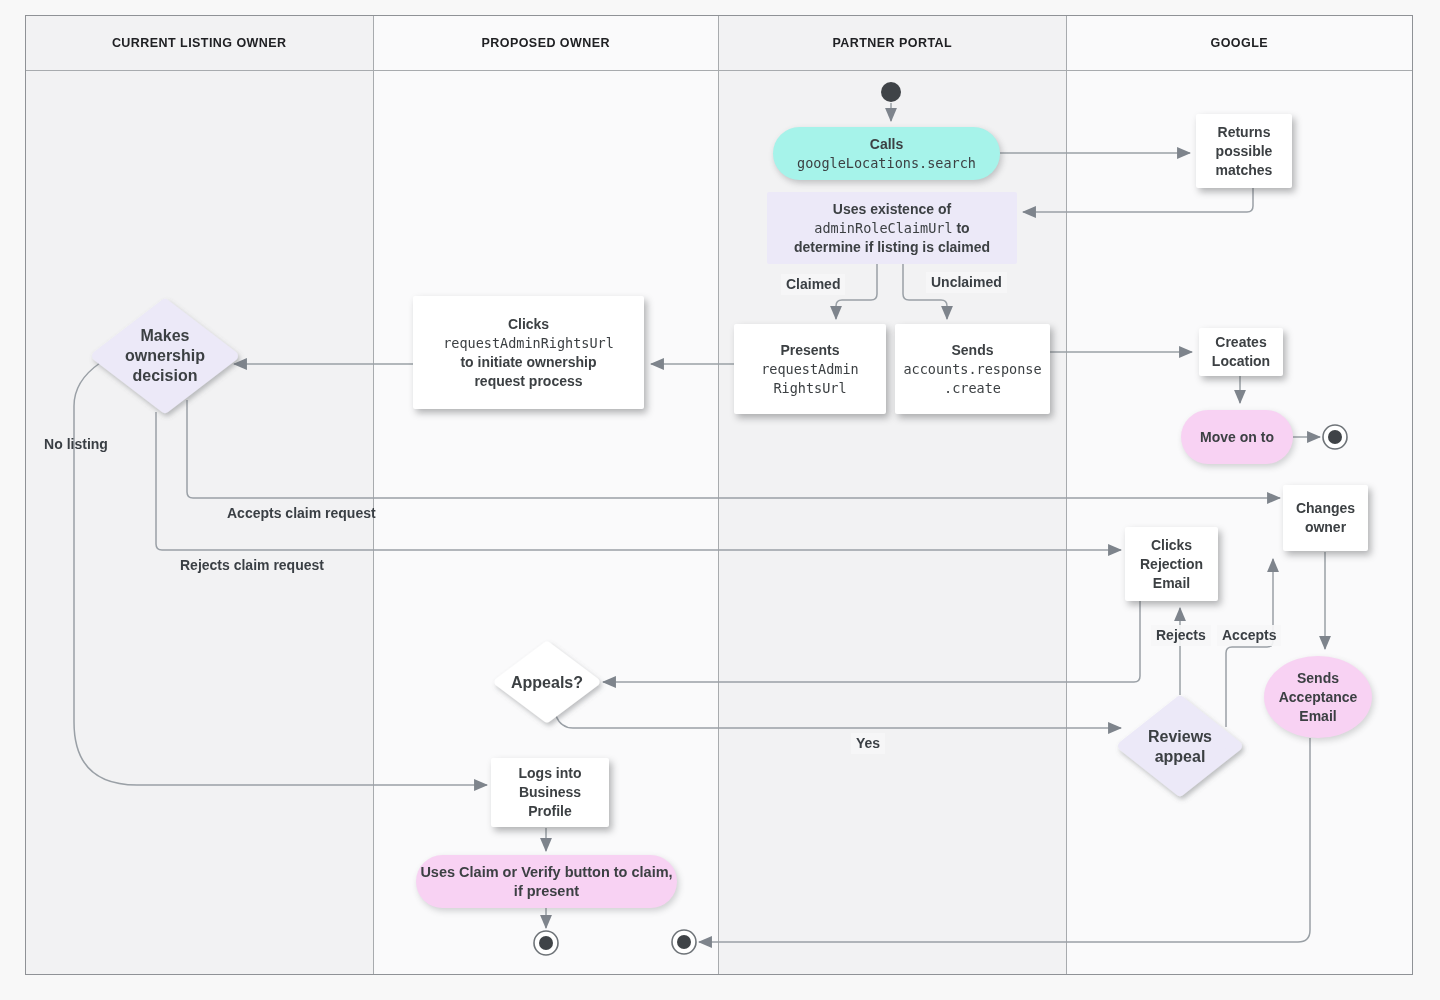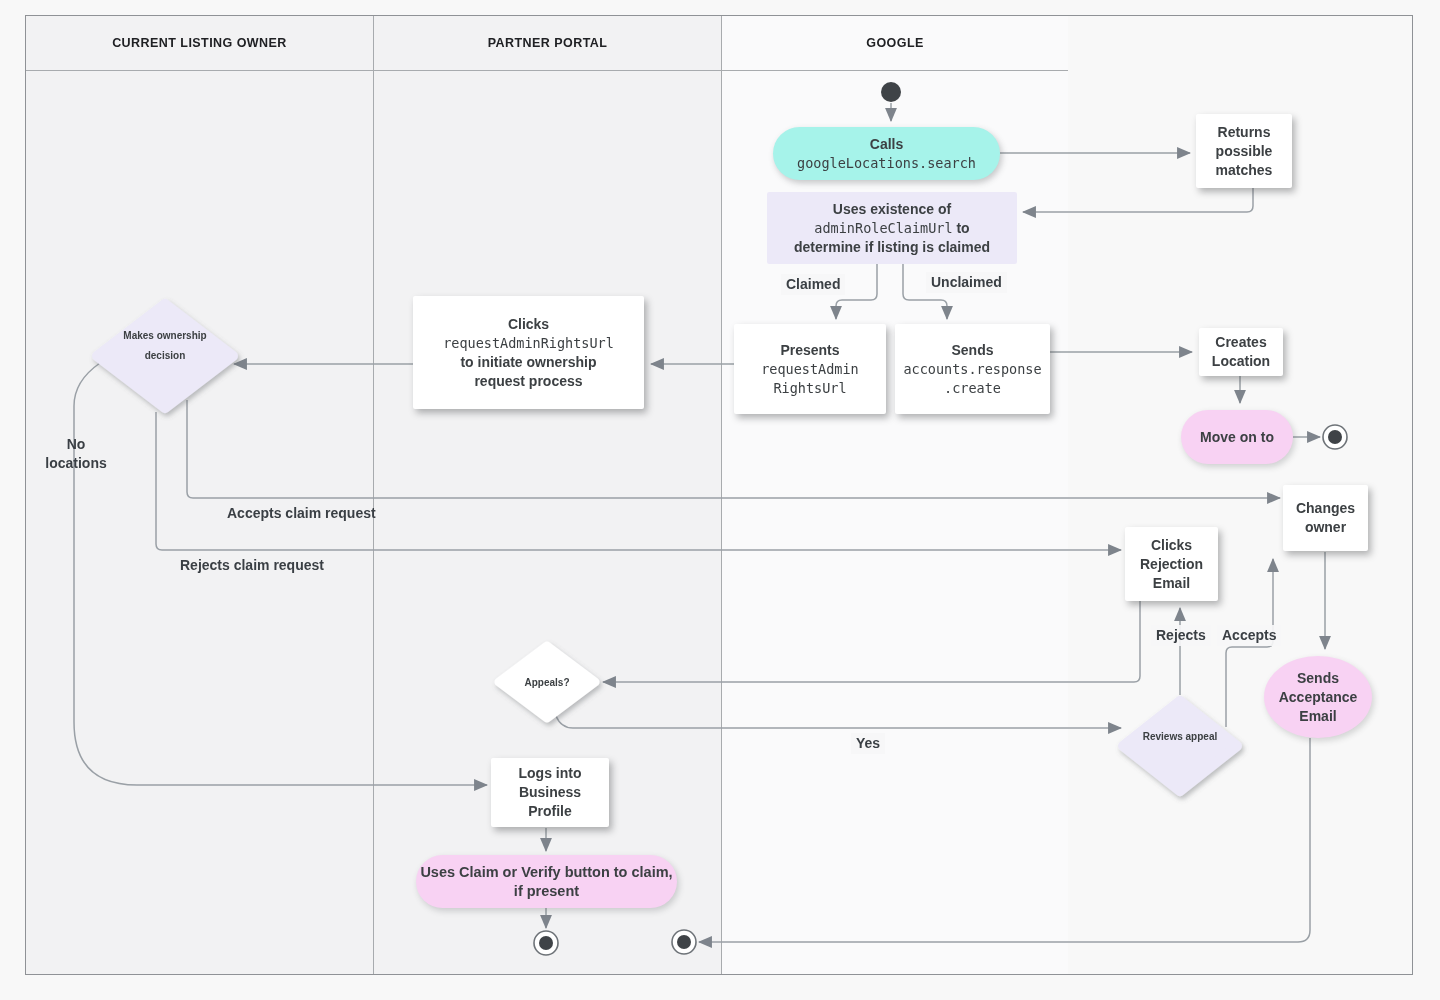--- a/index.html
+++ b/index.html
@@ -31,36 +31,39 @@
 
   
   .node { position:absolute; display:flex; flex-direction:column; align-items:center; justify-content:center;
           text-align:center; font-size:14px; font-weight:700; line-height:19px; color:var(--text,#3c4043); }
   .box   { background:#ffffff; box-shadow:3px 4px 7px rgba(60,64,67,.38); border-radius:2px; padding:4px 6px; }
   .pill-teal { background:var(--teal,#a6f3ea); border-radius:27px; box-shadow:2px 3px 6px rgba(60,64,67,.28); }
   .pill-pink { background:var(--pink,#f8d2f3); border-radius:27px; box-shadow:2px 3px 6px rgba(60,64,67,.22); }
   .flat-lav  { background:var(--lavender,#ece9f8); border-radius:2px; }
   .ellipse-pink { background:var(--pink,#f8d2f3); border-radius:50%; box-shadow:2px 3px 6px rgba(60,64,67,.2); }
   .code { font-family:"DejaVu Sans Mono","Liberation Mono",monospace; font-weight:400; font-size:13.5px; }
-  .dlabel { position:absolute; text-align:center; font-size:10px; font-weight:700; line-height:20px;
+  .dlabel { position:absolute; text-align:center; font-size:16px; font-weight:700; line-height:20px;
             color:var(--text,#3c4043); pointer-events:none; }
 
   
   .elabel { position:absolute; font-size:14px; font-weight:700; line-height:19px; color:#3a3f44;
             background:rgba(246,246,247,.92); padding:1px 5px; white-space:nowrap; }
   .elabel.wrap { white-space:normal; text-align:center; }
 </style>
 </head>
 <body>
 
 <div class="stage">
 
   <div class="lanes">
     <div class="lane grey" style="width:348px">
       <div class="lane-header">CURRENT LISTING OWNER</div>
+    </div>
+    <div class="lane light" style="width:346px">
+      <div class="lane-header">PROPOSED OWNER</div>
     </div>
     <div class="lane grey" style="width:348px">
       <div class="lane-header">PARTNER PORTAL</div>
     </div>
     <div class="lane light" style="width:346px">
       <div class="lane-header">GOOGLE</div>
     </div>
   </div>
 
   <svg class="wires" viewBox="0 0 1440 1000">
@@ -178,20 +181,20 @@
   <div class="node box" style="left:491px; top:758px; width:118px; height:69px;">
     <div>Logs into Business Profile</div>
   </div>
 
   <div class="node pill-pink" style="left:416px; top:855px; width:261px; height:53px; font-size:14.5px;">
     <div>Uses Claim or Verify button to claim, if present</div>
   </div>
 
   <div class="elabel" style="left:781px; top:274px;">Claimed</div>
   <div class="elabel" style="left:926px; top:272px;">Unclaimed</div>
-  <div class="elabel wrap" style="left:36px; top:434px; width:80px; background:transparent;">No locations</div>
+  <div class="elabel wrap" style="left:36px; top:434px; width:80px; background:transparent;">No listing</div>
   <div class="elabel" style="left:178px; top:503px; background:transparent;margin-left:44px;">Accepts claim request</div>
   <div class="elabel" style="left:175px; top:555px; background:transparent;">Rejects claim request</div>
   <div class="elabel" style="left:1151px; top:625px;">Rejects</div>
   <div class="elabel" style="left:1217px; top:625px;">Accepts</div>
   <div class="elabel" style="left:851px; top:733px;">Yes</div>
 
 </div>
 
 </body></html>

